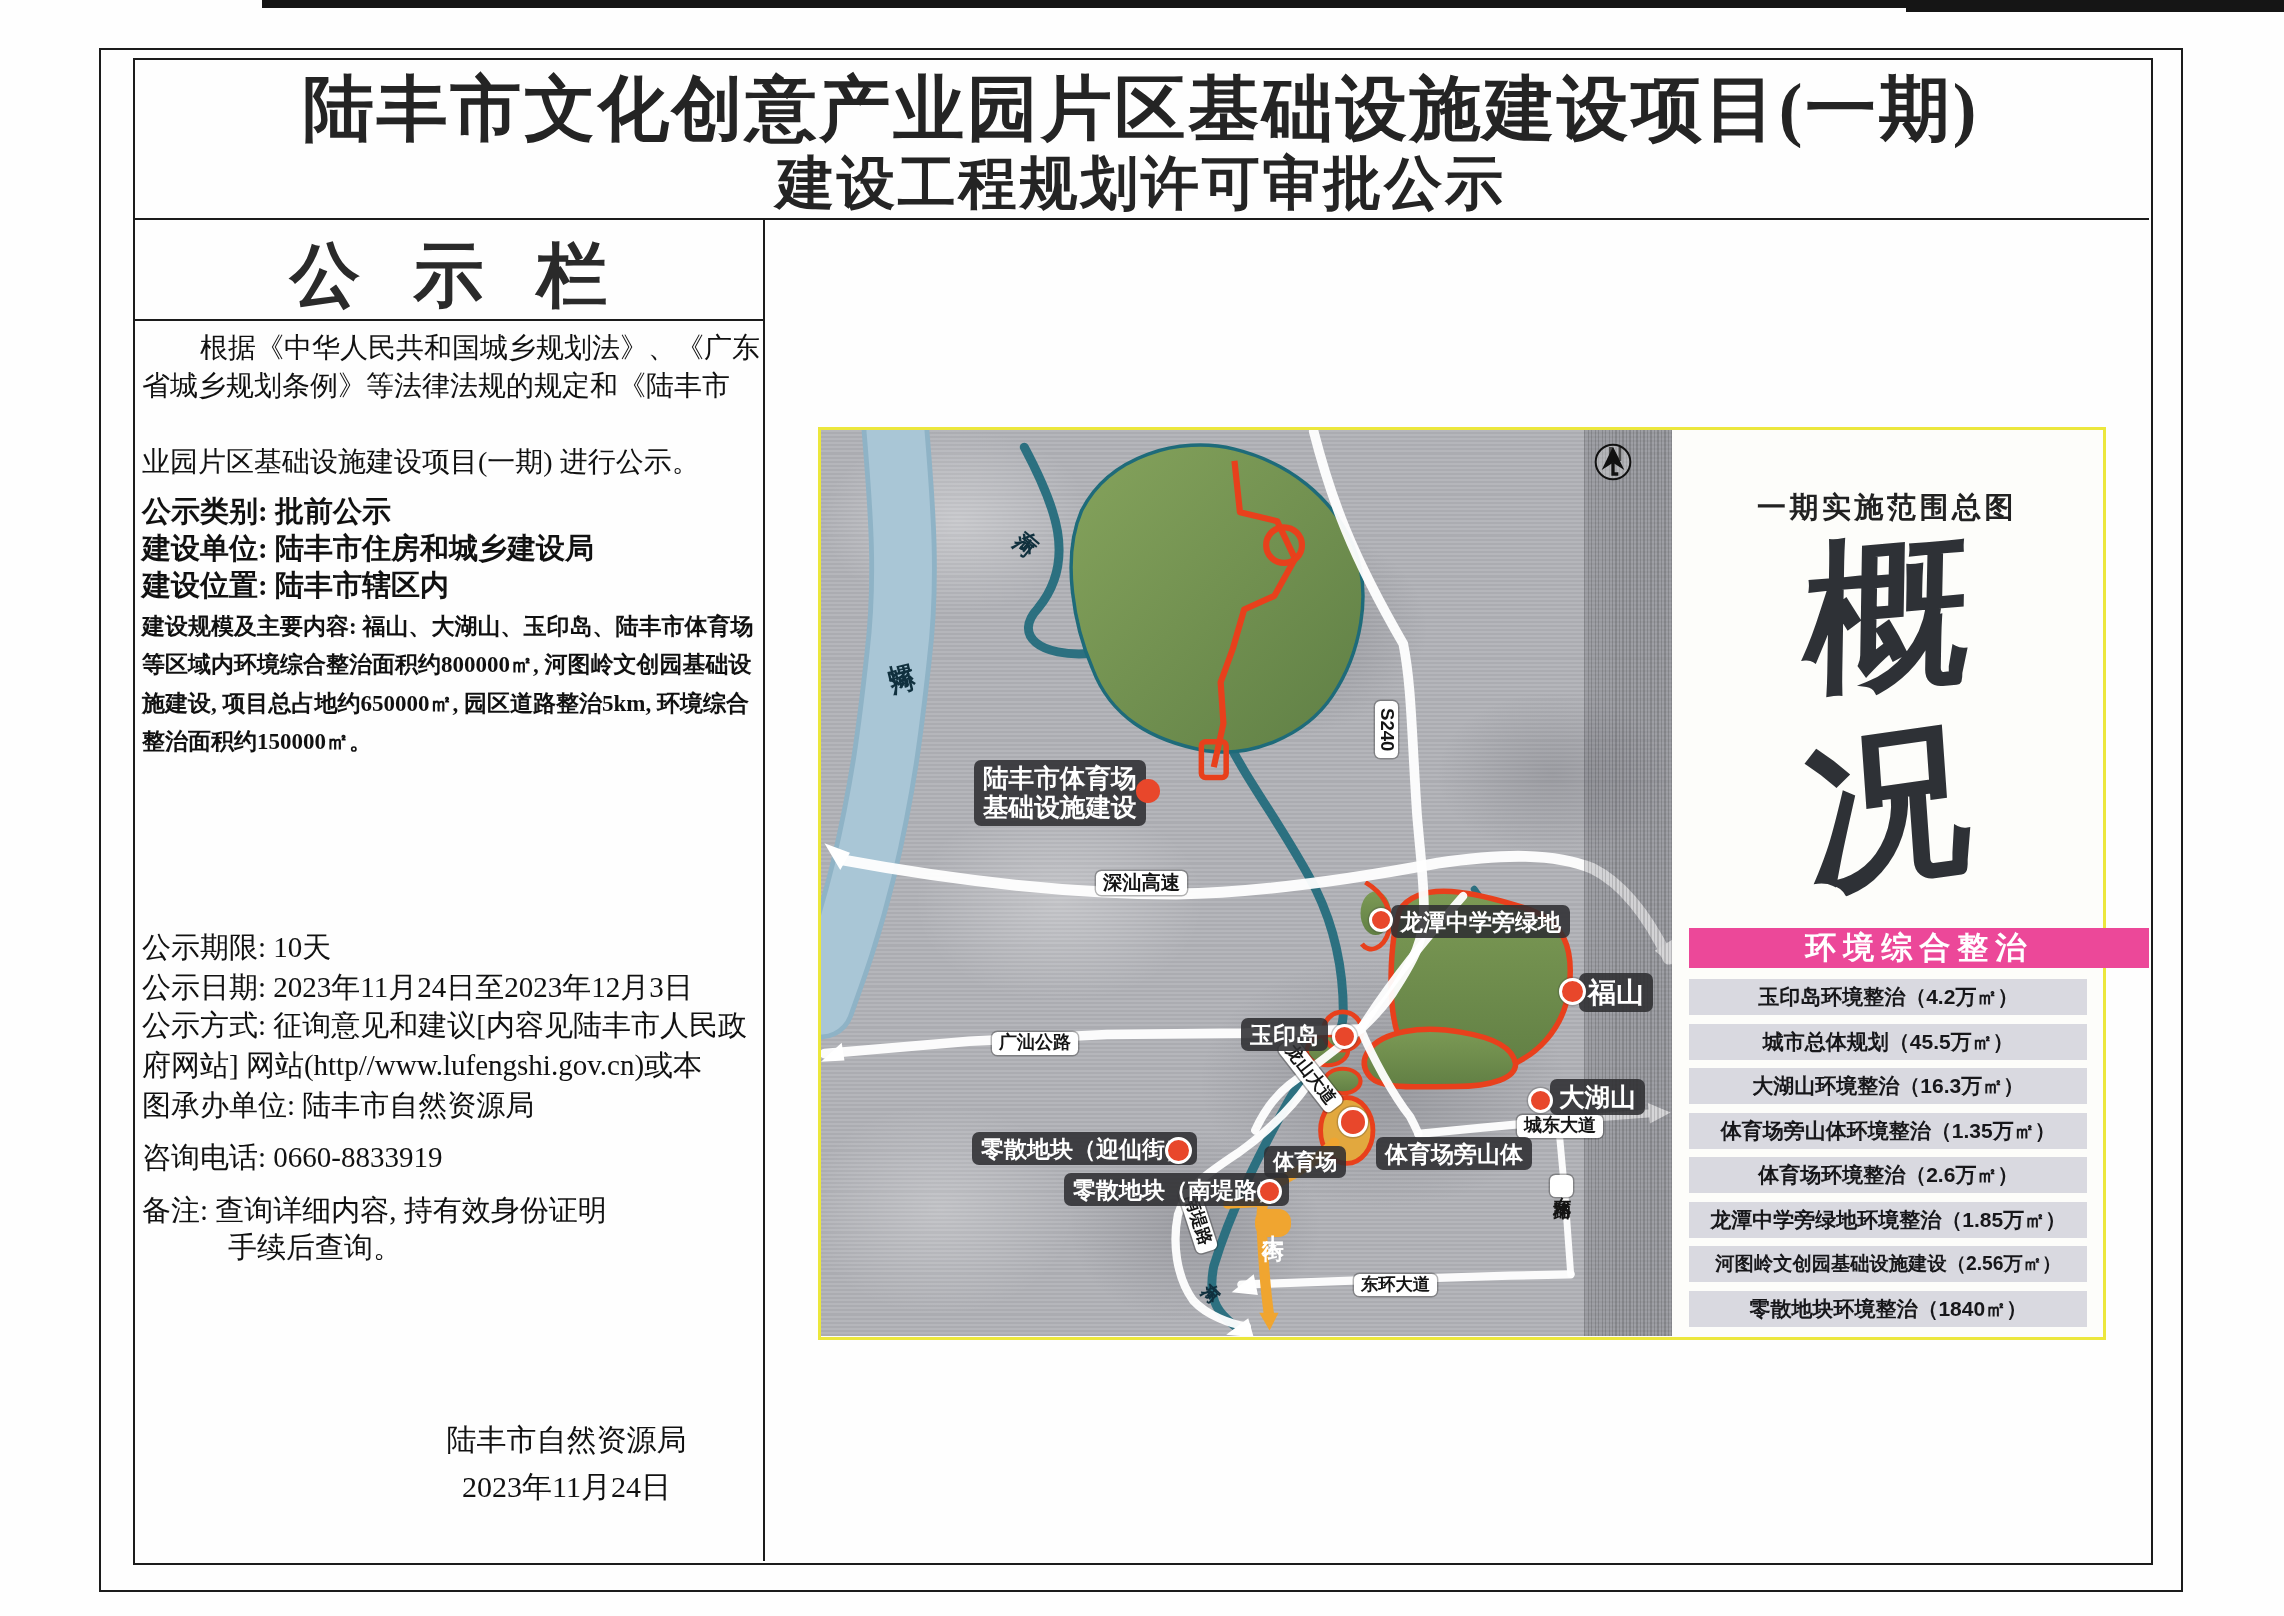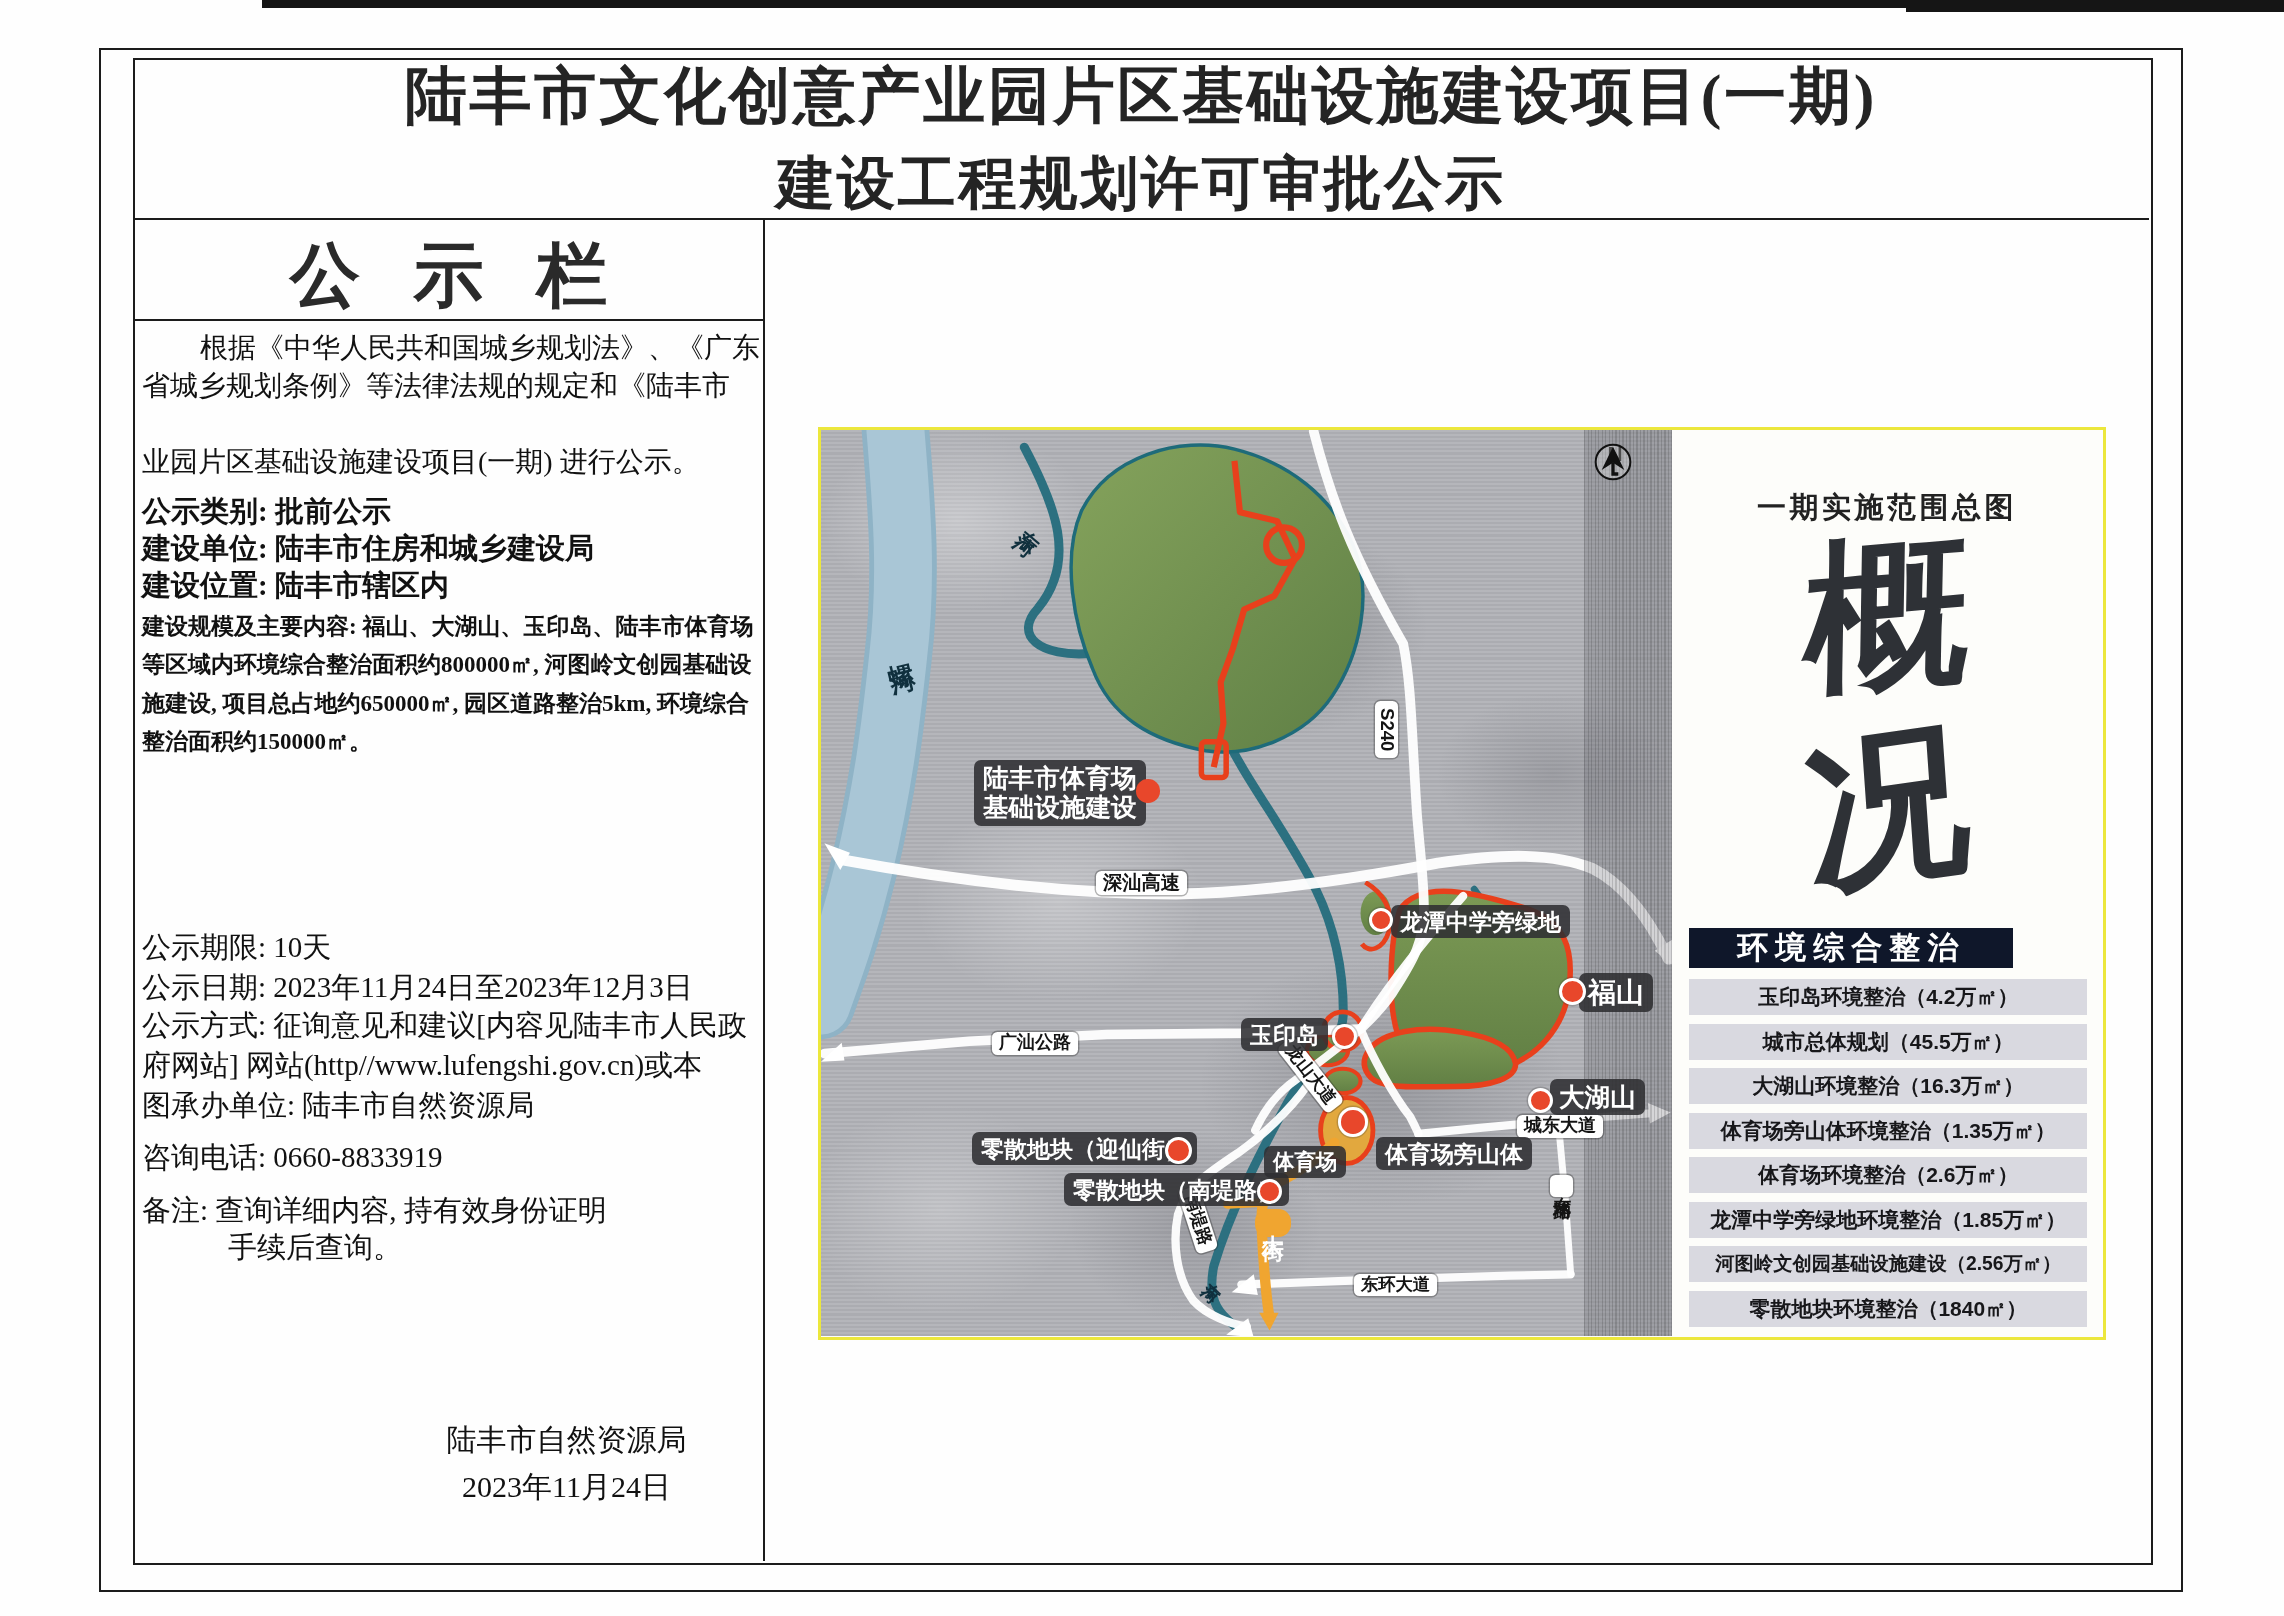--- a/index.html
+++ b/index.html
@@ -55,42 +55,42 @@
       writing-mode:vertical-rl;padding:8.3px 2.8px;letter-spacing:5.5px;}
   .compass{position:absolute;text-align:center;color:#111;
       font-family:"Liberation Sans","DejaVu Sans",sans-serif;font-weight:700;}
 
   
   .panel{position:absolute;left:851px;top:0;width:430px;height:906px;background:#fdfdfa;}
   .panel-subtitle{position:absolute;left:0;top:58px;width:100%;text-align:center;color:#222;
       font-family:"Liberation Sans","DejaVu Sans",sans-serif;font-weight:700;font-size:29px;letter-spacing:3.5px;}
   .bigchar{position:absolute;left:0;width:100%;text-align:center;color:#2e3136;font-weight:700;
       font-size:164px;line-height:1;font-family:"Liberation Serif","DejaVu Serif",serif;}
-  .list-header{position:absolute;left:17.3px;width:324px;height:40px;background:#0f172a;color:#fff;
+  .list-header{position:absolute;left:17.3px;width:460px;height:40px;background:#ec4899;color:#fff;
       font-family:"Liberation Sans","DejaVu Sans",sans-serif;font-weight:700;font-size:31px;
       text-align:center;line-height:40px;letter-spacing:7px;}
   .list-row{position:absolute;left:17.3px;width:398px;height:36px;background:#d9d9e0;color:#17171a;
       font-family:"Liberation Sans","DejaVu Sans",sans-serif;font-weight:700;font-size:21px;
       text-align:center;line-height:36px;white-space:nowrap;}
 </style>
 </head>
 <body>
 
 <div class="sheet">
 
   <div class="scanbar" style="left:262px;top:0;width:2022px;height:7.6px;"></div>
   <div class="scanbar" style="left:1906px;top:0;width:378px;height:11.7px;"></div>
 
   <div class="frame" style="left:99px;top:48px;width:2080px;height:1540px;"></div>
   <div class="frame" style="left:133px;top:58px;width:2016px;height:1503px;"></div>
   <div class="hline" style="left:133px;top:218px;width:2016px;"></div>
   <div class="vline" style="left:763px;top:218px;height:1343px;"></div>
   <div class="hline" style="left:133px;top:319px;width:631px;"></div>
 
-  <div class="title-line" style="top:54px;font-size:62px;">陆丰市文化创意产业园片区基础设施建设项目(一期)</div>
+  <div class="title-line" style="top:62px;font-size:71px;">陆丰市文化创意产业园片区基础设施建设项目(一期)</div>
   <div class="title-line" style="top:145px;font-size:58px;">建设工程规划许可审批公示</div>
 
   <div class="board-head" style="top:229px;font-size:70px;">公 示 栏</div>
 
   <div class="btext" style="top:329px;font-size:28px;text-indent:58px;">根据《中华人民共和国城乡规划法》、《广东</div>
   <div class="btext" style="top:367px;font-size:28px;">省城乡规划条例》等法律法规的规定和《陆丰市</div>
   <div class="btext" style="top:443px;font-size:28px;">业园片区基础设施建设项目(一期) 进行公示。</div>
 
   <div class="btext" style="top:492px;font-size:29px;font-weight:700;">公示类别: 批前公示</div>
   <div class="btext" style="top:529px;font-size:29px;font-weight:700;">建设单位: 陆丰市住房和城乡建设局</div>

